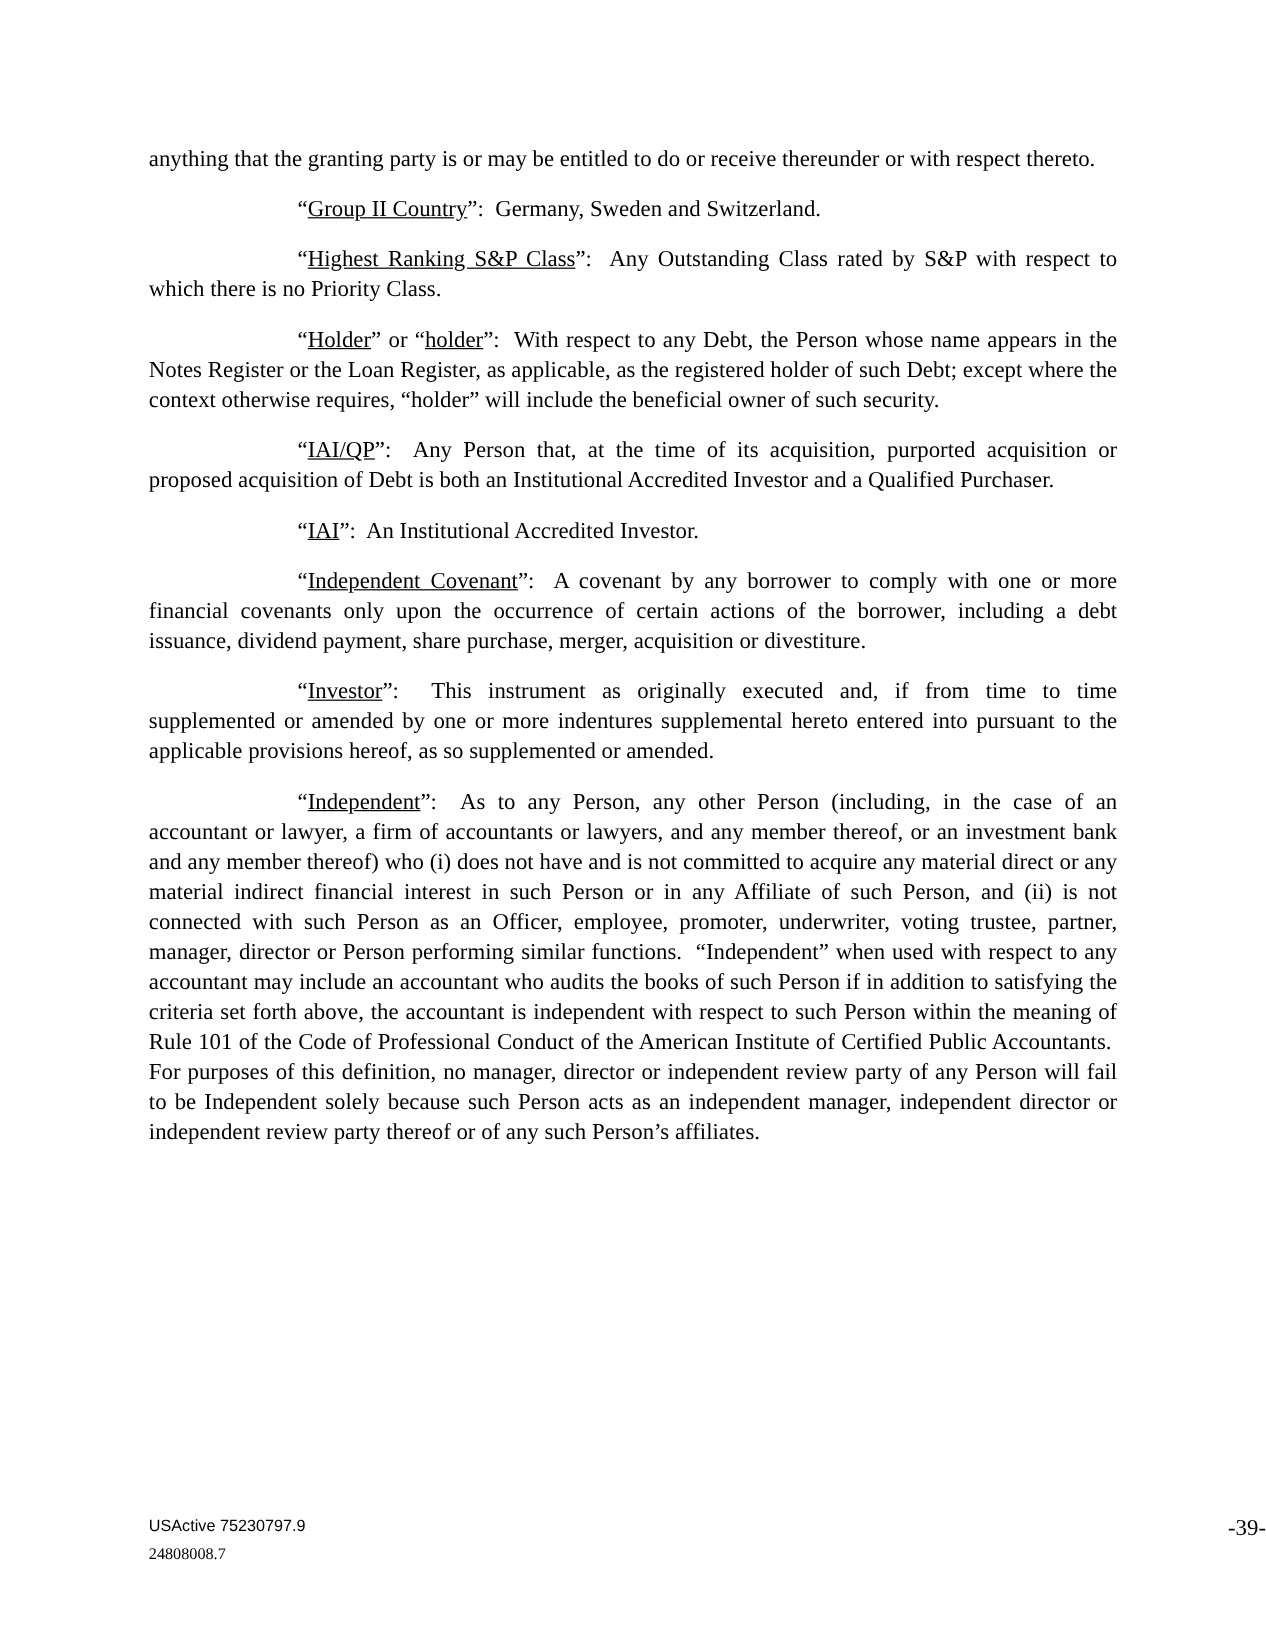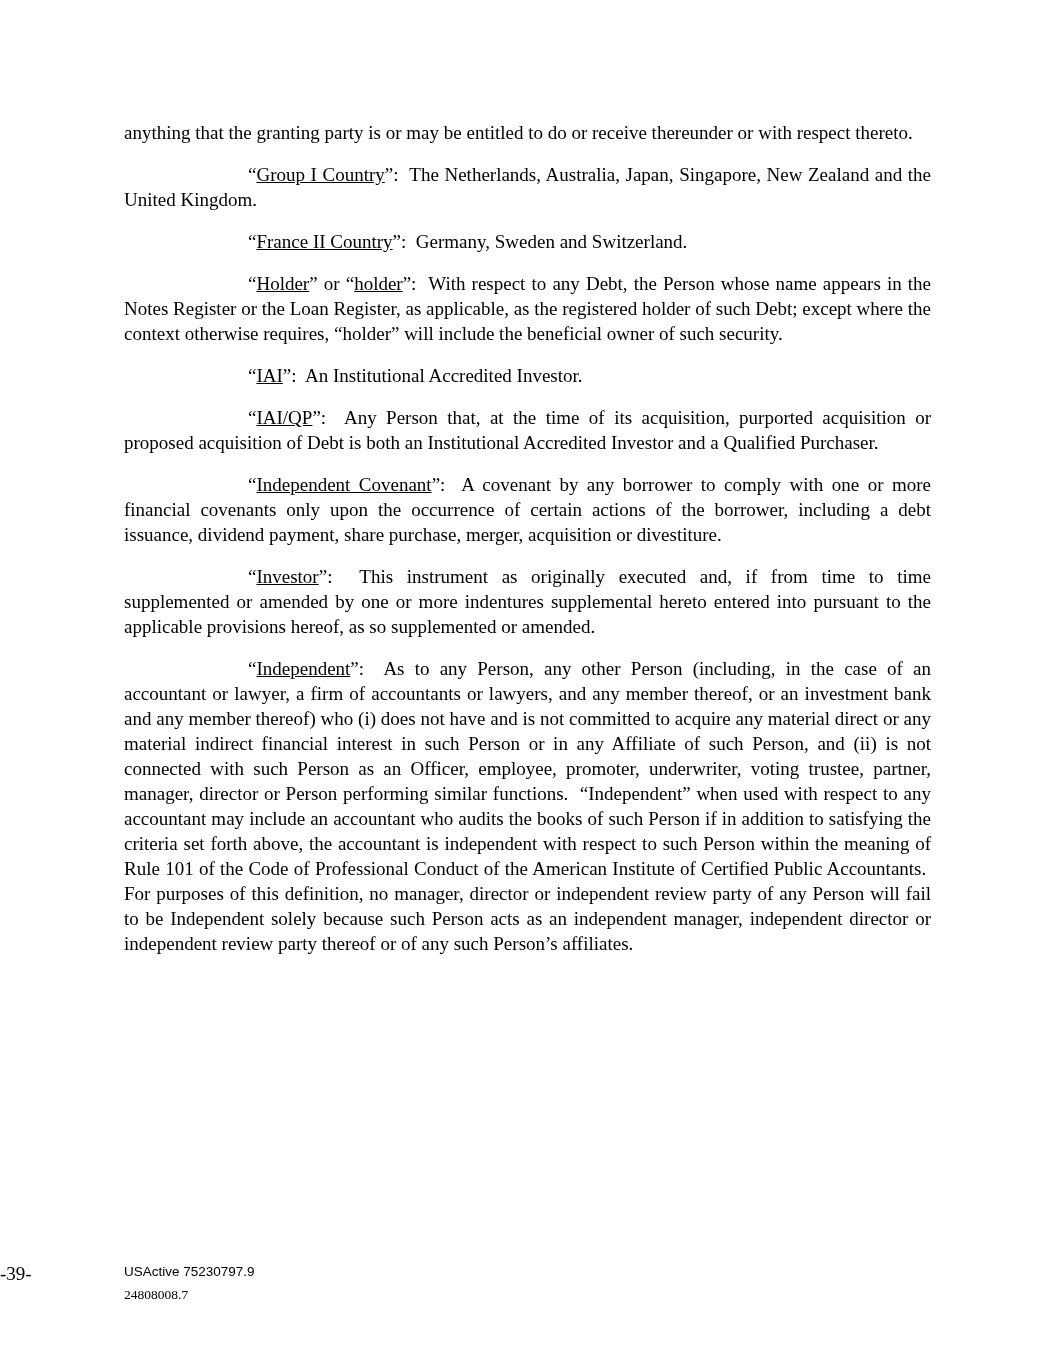--- a/index.html
+++ b/index.html
@@ -48,36 +48,36 @@
     font-family: "Liberation Serif", serif;
     font-size: 13.5px;
     line-height: 16px;
     margin-top: 7px;
   }
   .page-number {
     position: absolute;
     left: 0;
     right: 0;
     top: 1261px;
-    text-align: left;
+    text-align: right;
     font-size: 19px;
     line-height: 25px;
   }
 </style>
 </head>
 <body>
 
 <div class="page">
   <div class="content">
       <p class="para"><span>anything that the granting party is or may be entitled to do or receive thereunder or with respect thereto.</span></p>
-      <p class="para indent"><span>“</span><span class="u">Group I Country</span><span>”:&nbsp; The Netherlands, Australia, Japan, Singapore, New Zealand and the United Kingdom.</span></p>
-      <p class="para indent"><span>“</span><span class="u">France II Country</span><span>”:&nbsp; Germany, Sweden and Switzerland.</span></p>
+      <p class="para indent"><span>“</span><span class="u">Group II Country</span><span>”:&nbsp; Germany, Sweden and Switzerland.</span></p>
+      <p class="para indent"><span>“</span><span class="u">Highest Ranking S&amp;P Class</span><span>”:&nbsp; Any Outstanding Class rated by S&amp;P with respect to which there is no Priority Class.</span></p>
       <p class="para indent"><span>“</span><span class="u">Holder</span><span>” or “</span><span class="u">holder</span><span>”:&nbsp; With respect to any Debt, the Person whose name appears in the Notes Register or the Loan Register, as applicable, as the registered holder of such Debt; except where the context otherwise requires, “holder” will include the beneficial owner of such security.</span></p>
+      <p class="para indent"><span>“</span><span class="u">IAI/QP</span><span>”:&nbsp; Any Person that, at the time of its acquisition, purported acquisition or proposed acquisition of Debt is both an Institutional Accredited Investor and a Qualified Purchaser.</span></p>
       <p class="para indent"><span>“</span><span class="u">IAI</span><span>”:&nbsp; An Institutional Accredited Investor.</span></p>
-      <p class="para indent"><span>“</span><span class="u">IAI/QP</span><span>”:&nbsp; Any Person that, at the time of its acquisition, purported acquisition or proposed acquisition of Debt is both an Institutional Accredited Investor and a Qualified Purchaser.</span></p>
       <p class="para indent"><span>“</span><span class="u">Independent Covenant</span><span>”:&nbsp; A covenant by any borrower to comply with one or more financial covenants only upon the occurrence of certain actions of the borrower, including a debt issuance, dividend payment, share purchase, merger, acquisition or divestiture.</span></p>
       <p class="para indent"><span>“</span><span class="u">Investor</span><span>”:&nbsp; This instrument as originally executed and, if from time to time supplemented or amended by one or more indentures supplemental hereto entered into pursuant to the applicable provisions hereof, as so supplemented or amended.</span></p>
       <p class="para indent"><span>“</span><span class="u">Independent</span><span>”:&nbsp; As to any Person, any other Person (including, in the case of an accountant or lawyer, a firm of accountants or lawyers, and any member thereof, or an investment bank and any member thereof) who (i) does not have and is not committed to acquire any material direct or any material indirect financial interest in such Person or in any Affiliate of such Person, and (ii) is not connected with such Person as an Officer, employee, promoter, underwriter, voting trustee, partner, manager, director or Person performing similar functions.&nbsp; “Independent” when used with respect to any accountant may include an accountant who audits the books of such Person if in addition to satisfying the criteria set forth above, the accountant is independent with respect to such Person within the meaning of Rule 101 of the Code of Professional Conduct of the American Institute of Certified Public Accountants.&nbsp; For purposes of this definition, no manager, director or independent review party of any Person will fail to be Independent solely because such Person acts as an independent manager, independent director or independent review party thereof or of any such Person’s affiliates.</span></p>
     </div>
 
   <div class="footer-left">
     <div class="l1">USActive 75230797.9</div>
     <div class="l2">24808008.7</div>
   </div>
 

